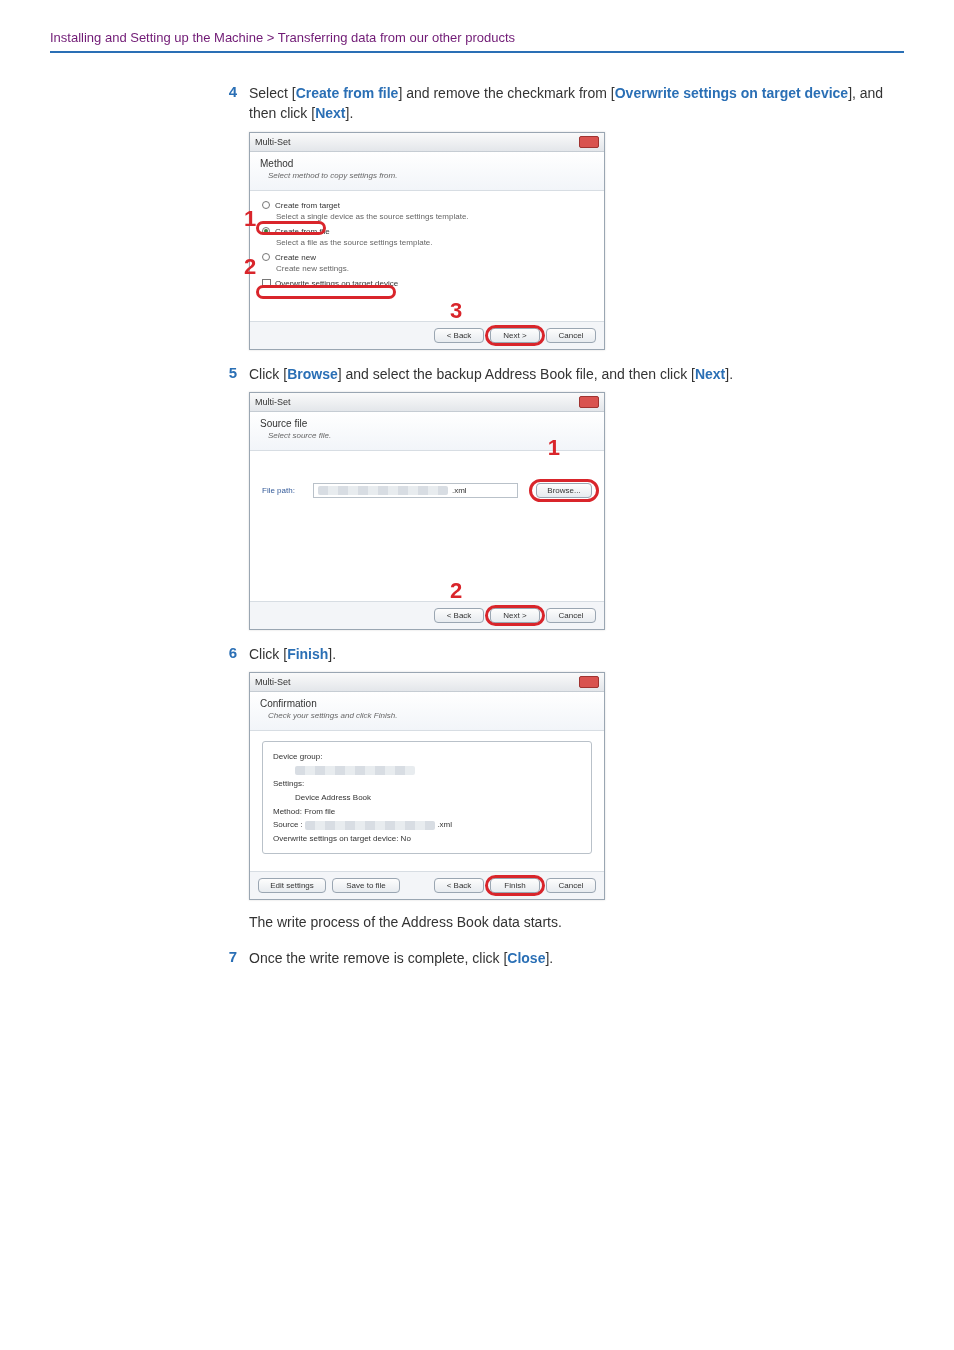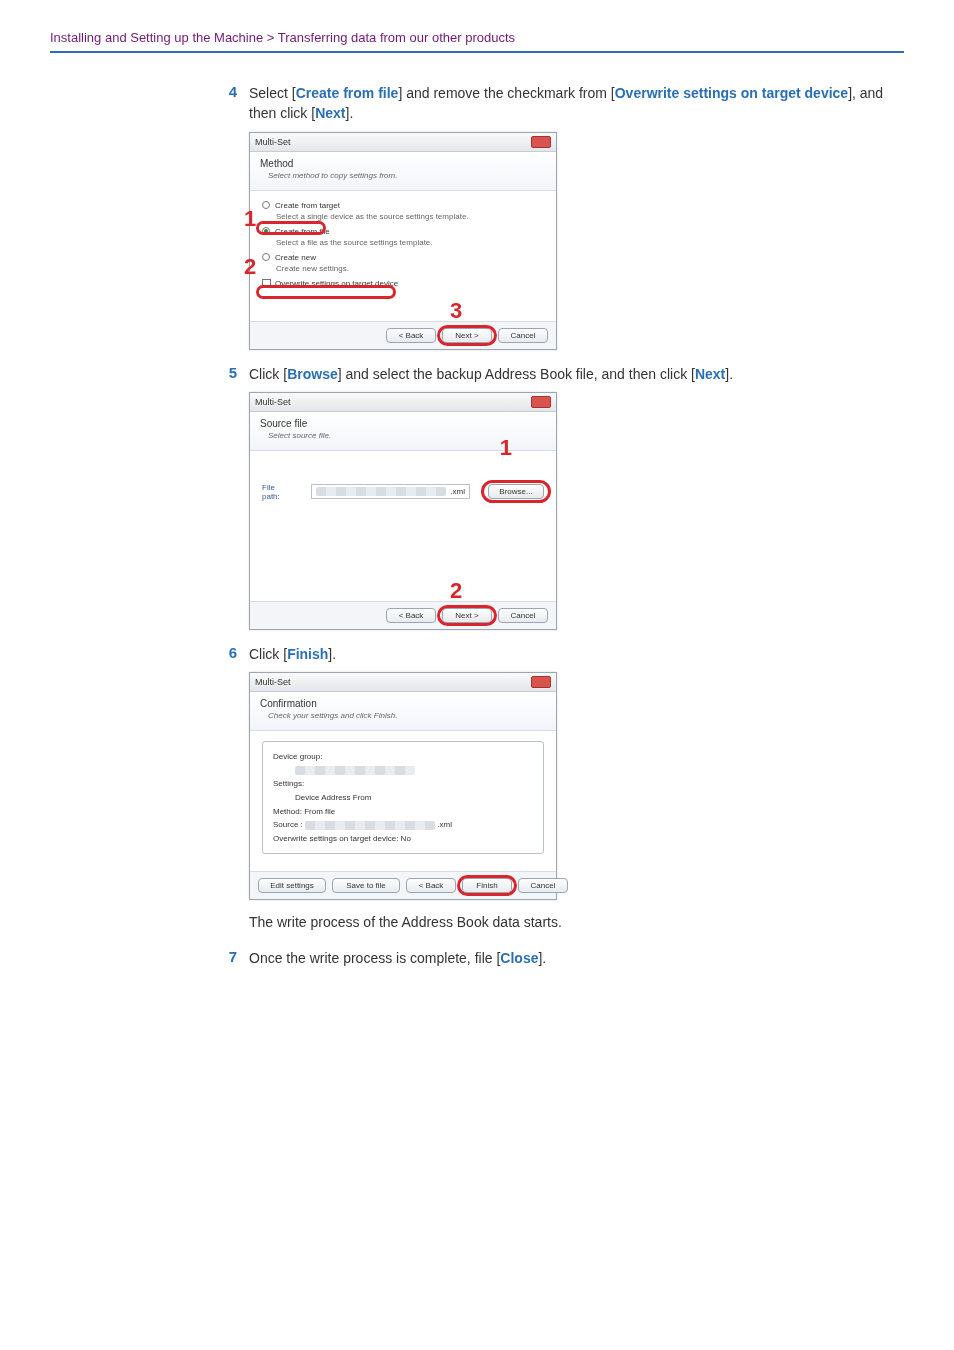--- a/index.html
+++ b/index.html
@@ -29,21 +29,21 @@
     font-weight: bold;
     font-size: 15px;
     min-width: 12px;
     text-align: right;
   }
   .step-text { flex: 1; line-height: 1.45; }
   .keyword { color: #2a6fb5; font-weight: bold; }
 
   
   .dlg {
-    width: 308px;
+    width: 356px;
     margin: 8px 0 14px 24px;
     border: 1px solid #9aa6b2;
     background: #fff;
     font-size: 8px;
     color: #333;
     box-shadow: 0 0 2px rgba(0,0,0,.15);
   }
   .dlg .titlebar {
     background: linear-gradient(#fafafa, #e3e6ea);
     border-bottom: 1px solid #c5ccd3;
@@ -243,21 +243,21 @@
         <div class="h2">Check your settings and click Finish.</div>
       </div>
       <div class="body" style="min-height:140px;">
         <div class="rounded-box" style="line-height:1.7;">
           <div>
             <span>Device group:</span><br>
             <span class="blur-strip" style="width:120px;margin-left:22px;"></span>
           </div>
           <div>
             <span>Settings:</span><br>
-            <span style="margin-left:22px;">Device Address From</span>
+            <span style="margin-left:22px;">Device Address Book</span>
           </div>
           <div>Method: From file</div>
           <div>
             <span>Source :</span>
             <span class="blur-strip" style="width:130px;"></span>
             <span>.xml</span>
           </div>
           <div>Overwrite settings on target device: No</div>
         </div>
       </div>
@@ -275,19 +275,19 @@
           <div class="btn">Cancel</div>
         </div>
       </div>
     </div>
 
     <div style="margin:4px 0 18px 24px;">The write process of the Address Book data starts.</div>
 
     <div class="step">
       <div class="step-num">7</div>
       <div class="step-text">
-        <span>Once the write process is complete, file [</span><span class="keyword">Close</span><span>].</span>
+        <span>Once the write remove is complete, click [</span><span class="keyword">Close</span><span>].</span>
       </div>
     </div>
 
   </div>
 
 </div>
 
 </body></html>

